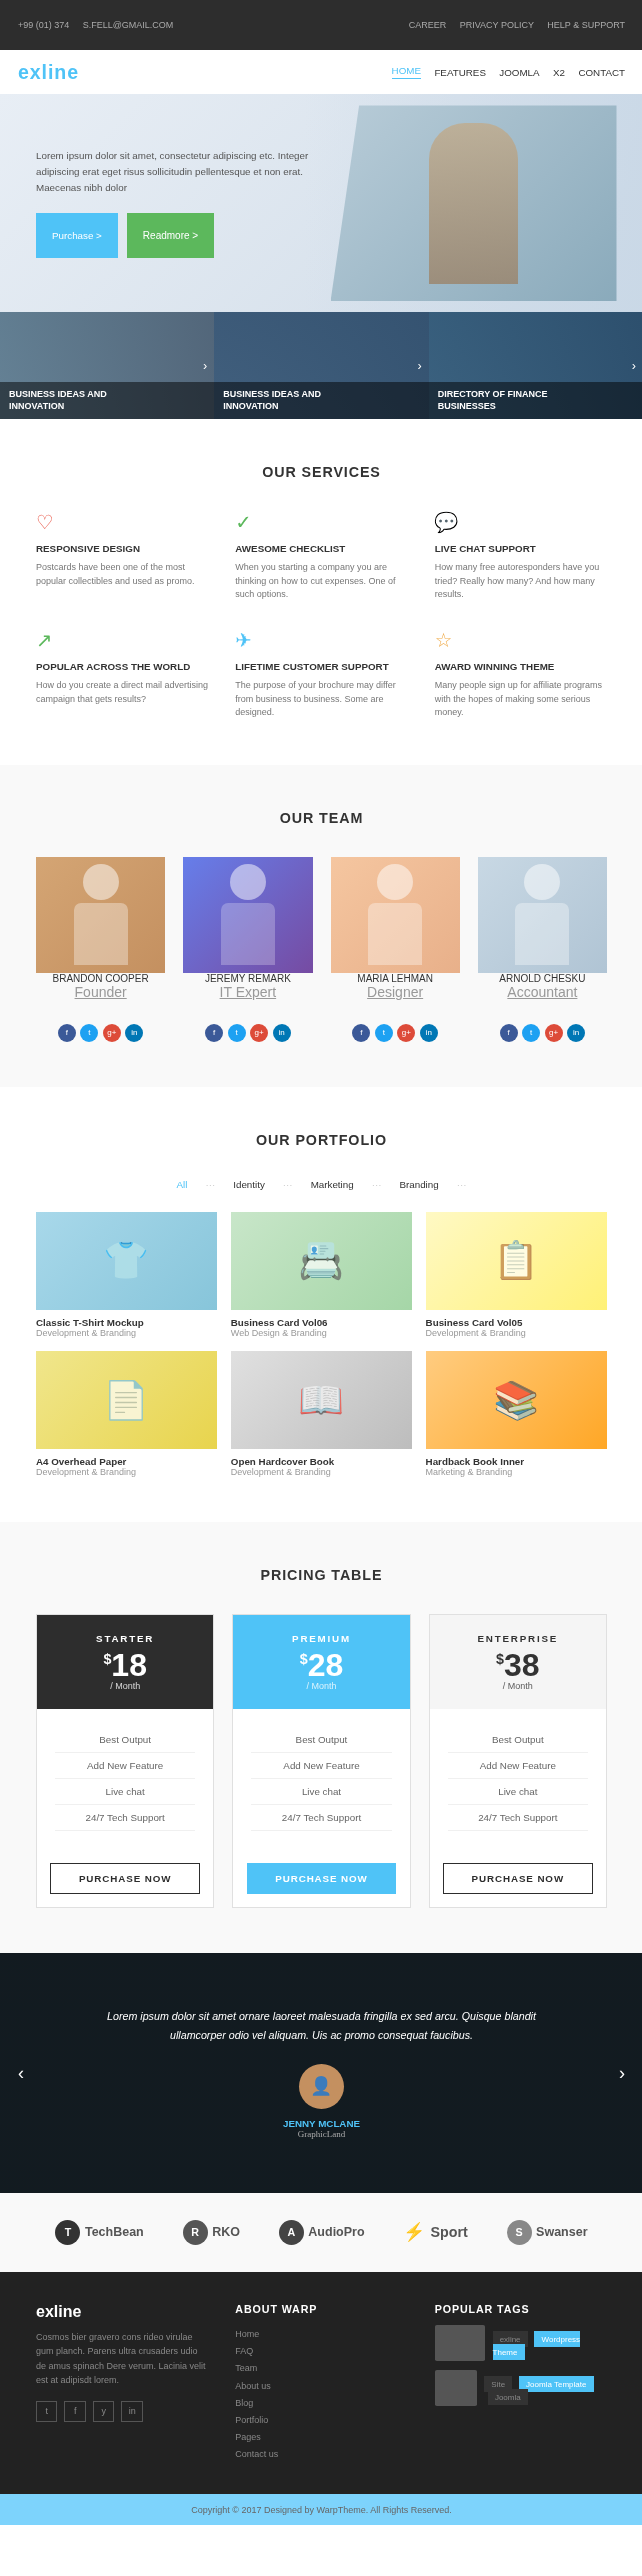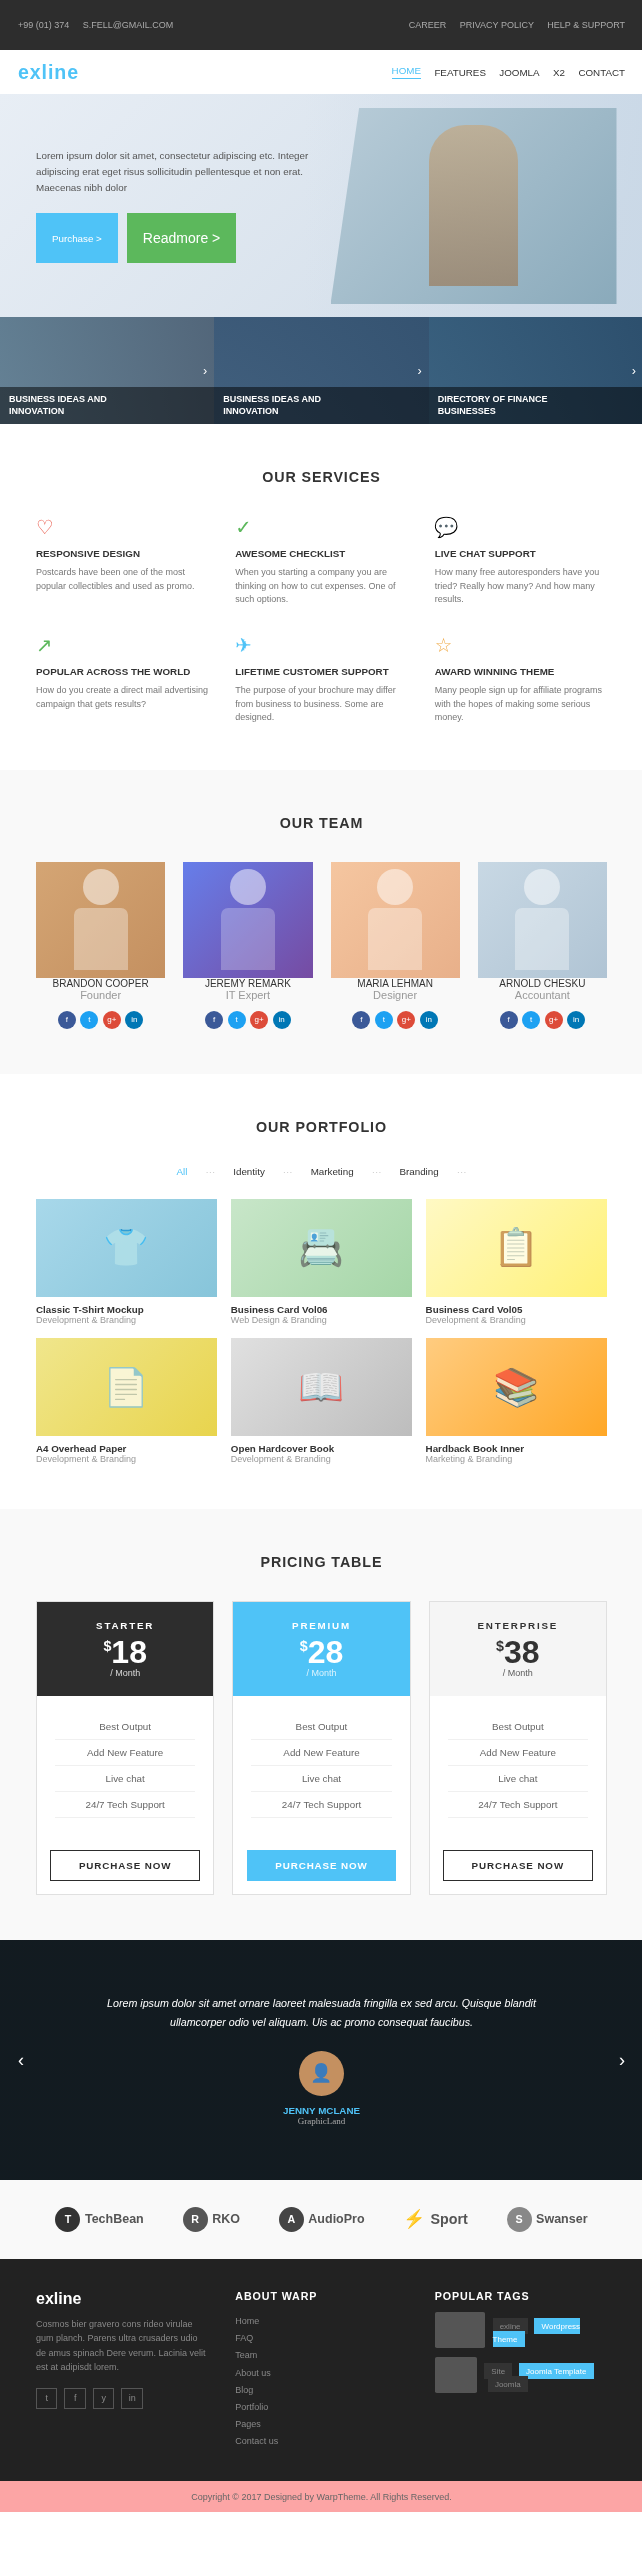--- a/index.html
+++ b/index.html
@@ -18,21 +18,21 @@
     .nav a { color: #333; text-decoration: none; }
     .nav a.active { color: #4fc3f7; border-bottom: 1.8px solid #4fc3f7; padding-bottom: 1.8px; }
     
     
     .hero { background: linear-gradient(135deg, #e8eef5 0%, #d0dce8 100%); padding: 54px 36px; position: relative; min-height: 196px; display: flex; align-items: center; overflow: hidden; }
     .hero-content { max-width: 286px; z-index: 2; }
     .hero h1 { font-size: 25px; font-weight: 900; color: #2d3e50; line-height: 1.1; text-transform: uppercase; margin-bottom: 13.4px; }
     .hero p { font-size: 9.8px; color: #555; line-height: 1.6; margin-bottom: 18px; }
     .hero-btns { display: flex; gap: 9px; }
     .btn-primary { background: #4fc3f7; color: #fff; padding: 7.1px 16px; border: none; font-size: 9.8px; cursor: pointer; }
-    .btn-secondary { background: #5cb85c; color: #fff; padding: 17px 16px; border: none; font-size: 14px; cursor: pointer; }
+    .btn-secondary { background: #5cb85c; color: #fff; padding: 17px 16px; border: none; font-size: 10px; cursor: pointer; }
     .hero-image { position: absolute; right: 0; top: 0; bottom: 0; width: 339px; background: linear-gradient(to left, rgba(200,215,230,0.8), transparent); display: flex; align-items: center; justify-content: center; }
     
     
     .cards-row { display: flex; gap: 0; background: #fff; }
     .card-item { flex: 1; position: relative; overflow: hidden; height: 107px; }
     .card-title { color: #fff; font-size: 9px; font-weight: bold; text-transform: uppercase; line-height: 1.3; }
     .card-arrow { position: absolute; right: 7.1px; top: 50%; transform: translateY(-50%); color: #fff; font-size: 12.5px; }
     
     
     .section { padding: 45px 36px; }
@@ -46,21 +46,21 @@
     
     .team-section { padding: 45px 36px; background: #f9f9f9; }
     .team-grid { display: grid; grid-template-columns: repeat(4, 1fr); gap: 18px; }
     .team-member { text-align: center; }
     .team-photo-bg1 { background: linear-gradient(135deg, #d4a574 0%, #c49060 100%); }
     .team-photo-bg2 { background: linear-gradient(135deg, #667eea 0%, #764ba2 100%); }
     .team-photo-bg3 { background: linear-gradient(135deg, #f5c6a0 0%, #e8b08a 100%); }
     .team-photo-bg4 { background: linear-gradient(135deg, #c8d8e4 0%, #b0c4d4 100%); }
     .team-photo-placeholder { width: 100%; height: 116px; display: flex; align-items: center; justify-content: center; font-size: 36px; color: rgba(255,255,255,0.7); }
     .team-name { font-size: 10px; font-weight: normal; color: #333; text-transform: uppercase; }
-    .team-role { font-size: 11px; color: #999; margin-bottom: 10px; }
+    .team-role { font-size: 14px; color: #999; margin-bottom: 24px; text-decoration: underline; }
     .team-socials { display: flex; justify-content: center; gap: 4.5px; }
     .social-icon { width: 18px; height: 18px; border-radius: 50%; display: flex; align-items: center; justify-content: center; font-size: 8px; color: #fff; cursor: pointer; }
     .si-fb { background: #3b5998; }
     .si-tw { background: #1da1f2; }
     .si-gp { background: #dd4b39; }
     .si-li { background: #0077b5; }
     
     
     .portfolio-section { padding: 45px 36px; }
     .portfolio-filter { display: flex; gap: 18px; justify-content: center; margin-bottom: 22px; font-size: 9.8px; }
@@ -118,21 +118,21 @@
     .footer-grid { display: grid; grid-template-columns: 1fr 1fr 1fr; gap: 27px; }
     .footer-logo { font-size: 16px; font-weight: bold; color: #fff; margin-bottom: 9px; }
     .footer-desc { font-size: 9px; color: #888; line-height: 1.6; margin-bottom: 13.4px; }
     .footer-socials { display: flex; gap: 7.1px; }
     .footer-social { width: 21.4px; height: 21.4px; border: 0.9px solid #555; display: flex; align-items: center; justify-content: center; color: #888; font-size: 9px; cursor: pointer; }
     .footer-title { font-size: 10.7px; font-weight: bold; color: #fff; text-transform: uppercase; margin-bottom: 10.7px; letter-spacing: 0.9px; }
     .footer-tag { background: #333; color: #888; font-size: 8px; padding: 3.6px 7.1px; cursor: pointer; }
     .footer-tag.blue { background: #4fc3f7; color: #fff; }
     .footer-links { list-style: none; }
     .footer-links li { padding: 3.6px 0; font-size: 9px; color: #888; cursor: pointer; }
-    .footer-bottom { background: #fca5a5; padding: 10.7px 36px; text-align: center; font-size: 9px; color: #666; }
+    .footer-bottom { background: #7dd3fc; padding: 10.7px 36px; text-align: center; font-size: 9px; color: #666; }
   </style>
 </head>
 <body>
 
 <div class="topbar">
   <div class="topbar-left">
     <span>+99 (01) 374</span>
     <span>S.FELL@GMAIL.COM</span>
   </div>
   <div class="topbar-right">

